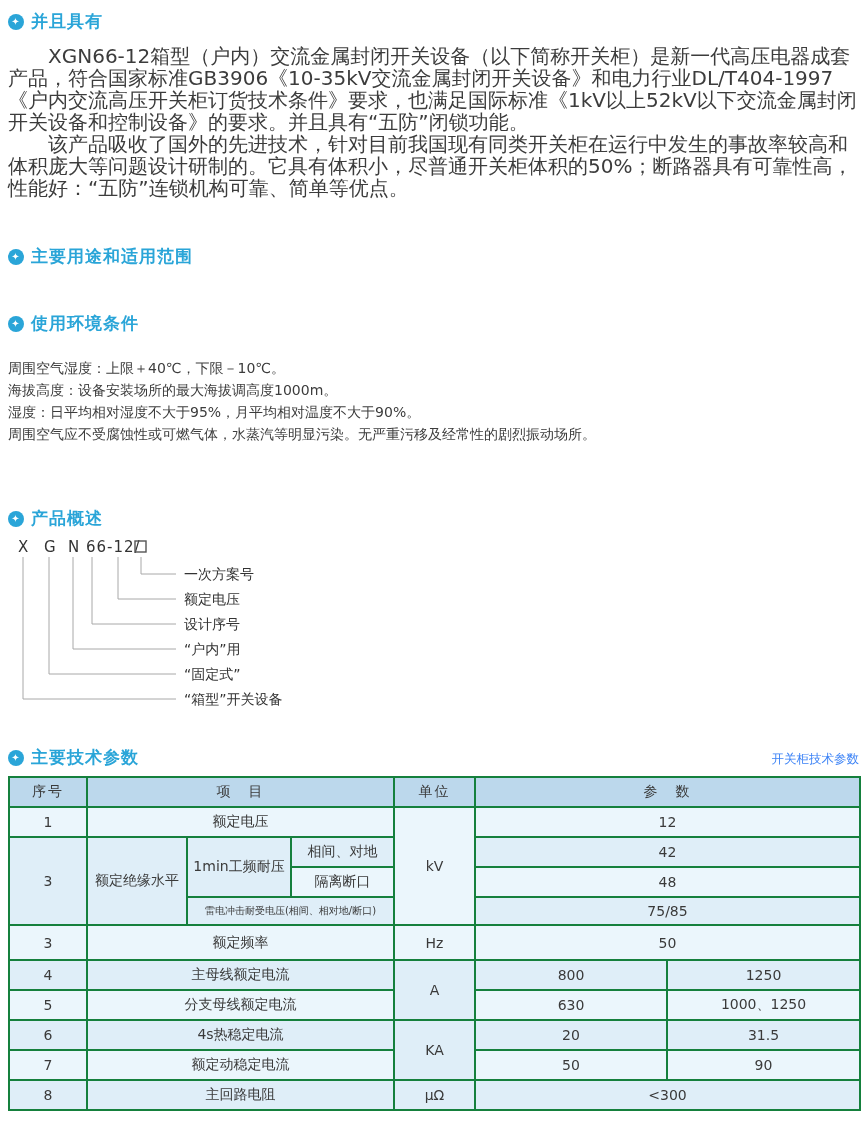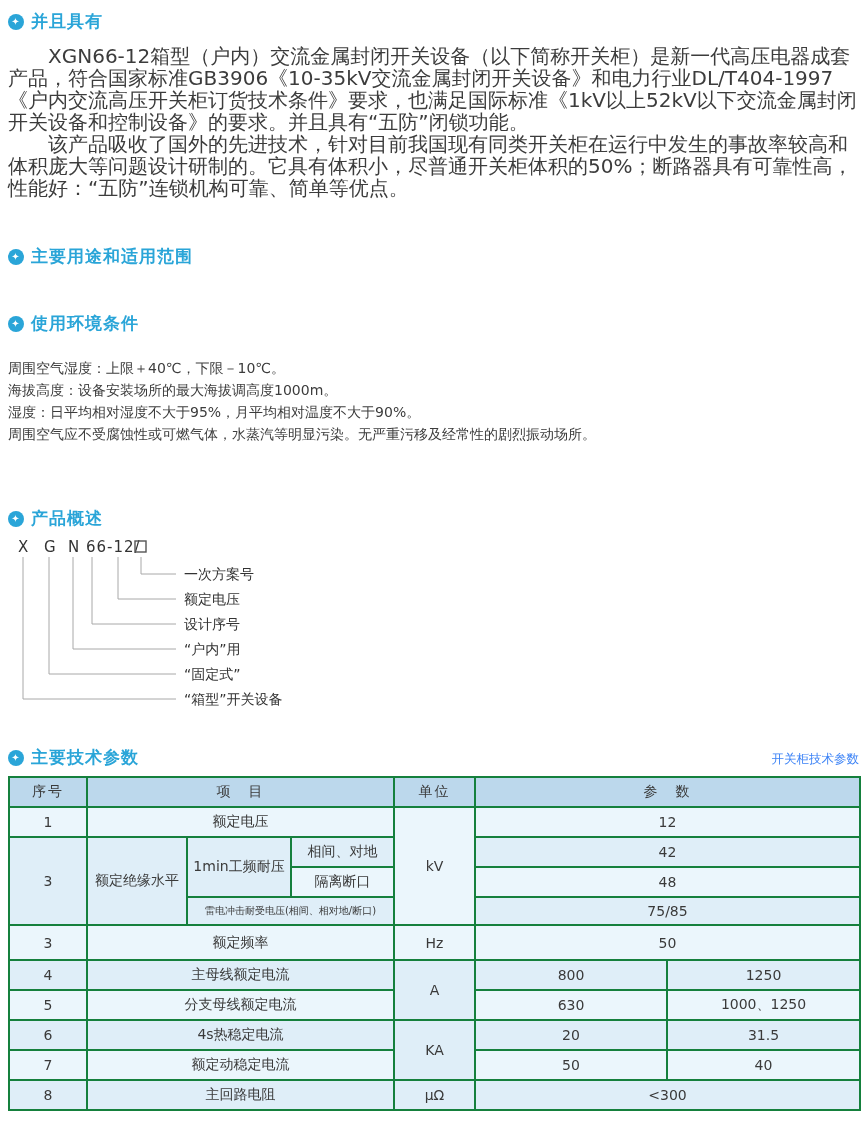--- a/index.html
+++ b/index.html
@@ -180,21 +180,21 @@
         <td>6</td>
         <td colspan="3" class="item">4s热稳定电流</td>
         <td rowspan="2" class="bg-d">KA</td>
         <td>20</td>
         <td>31.5</td>
       </tr>
       <tr>
         <td>7</td>
         <td colspan="3" class="item">额定动稳定电流</td>
         <td>50</td>
-        <td>40</td>
+        <td>90</td>
       </tr>
       <tr>
         <td>8</td>
         <td colspan="3" class="item">主回路电阻</td>
         <td>μΩ</td>
         <td colspan="2">&lt;300</td>
       </tr>
 
     </tbody>
   </table>

